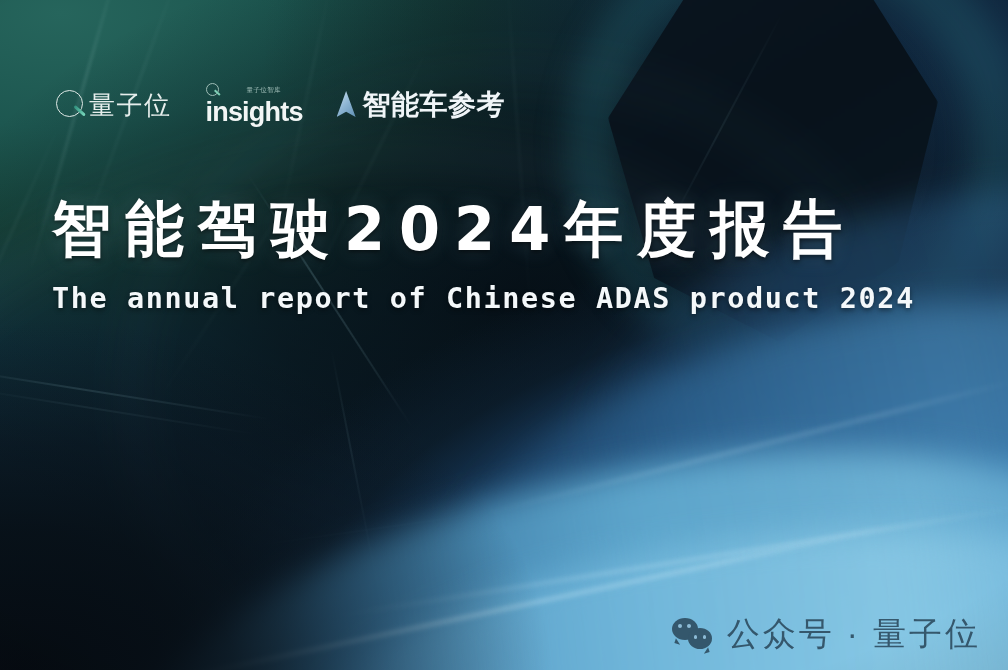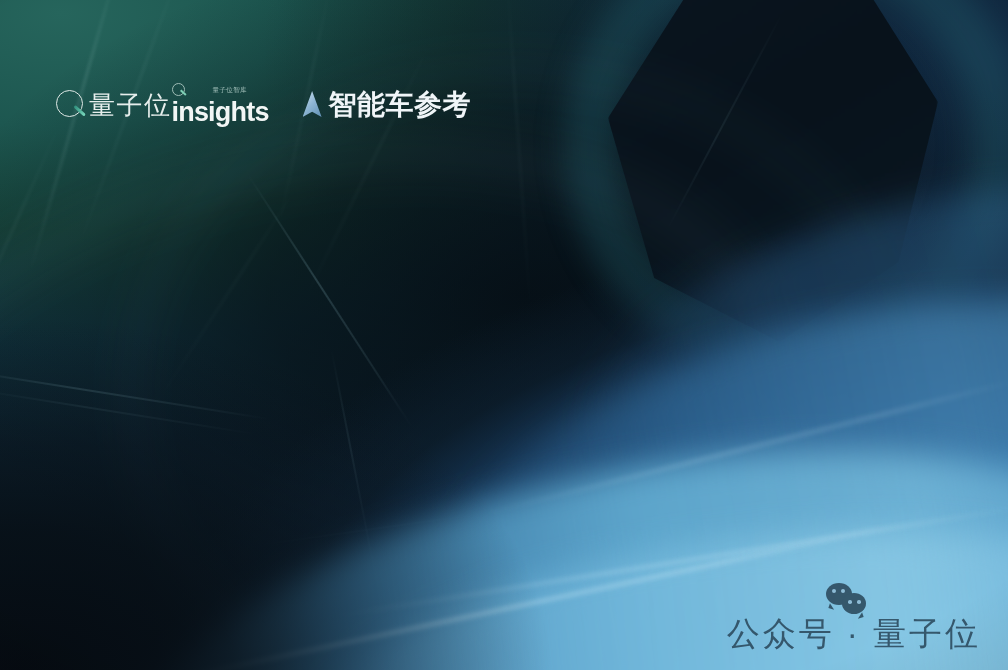--- a/index.html
+++ b/index.html
@@ -170,21 +170,21 @@
     width:14px; height:2.6px; border-radius:2px;
     background:linear-gradient(90deg,#2f8f7c,#7ad8bd);
     transform:rotate(42deg); transform-origin:right center;
   }
   .qbit-text {
     font-size:26px; line-height:27px; color:#e6eeec;
     letter-spacing:1.5px; font-weight:400;
   }
 
   
-  .insights-wrap { position:relative; padding-top:16px; }
+  .insights-wrap { position:relative; margin-left:34px; padding-top:16px; }
   .insights-badge {
     position:absolute; left:0; top:0;
     display:flex; align-items:center;
   }
   .ins-q {
     width:13px; height:13px; border-radius:50%;
     border:1.3px solid #9fbdb6; position:relative;
   }
   .ins-q::after {
     content:""; position:absolute; right:-2px; bottom:-1px;
@@ -241,21 +241,20 @@
     margin-top:18px;
     text-shadow:0 2px 5px rgba(0,0,0,0.45);
   }
 
   
   .watermark {
     position:absolute; right:27px; bottom:17px;
     display:flex; align-items:center;
     color:#2f4f63;
     opacity:.92;
-    flex-direction:column;
   }
   .wechat-icon {
     width:42px; height:32px; margin-right:13px;
     position:relative;
   }
   .wx-big, .wx-small {
     position:absolute; border-radius:50%;
     background:#2f4f63;
   }
   .wx-big  { left:0;   top:0;  width:26px; height:22px; }
@@ -349,20 +348,24 @@
         <span class="insights-text">insights</span>
       </div>
 
       <div class="car-logo">
         <span class="car-arrow"></span>
         <span class="car-text">智能车参考</span>
       </div>
 
     </div>
 
+    <div class="title-block">
+      <div class="main-title">智能驾驶2024年度报告</div>
+      <div class="sub-title">The annual report of Chinese ADAS product 2024</div>
+    </div>
 
     <div class="watermark">
       <span class="wechat-icon">
         <span class="wx-big"></span>
         <span class="wx-small"></span>
         <span class="wx-dot d1"></span>
         <span class="wx-dot d2"></span>
         <span class="wx-dot d3"></span>
         <span class="wx-dot d4"></span>
       </span>

